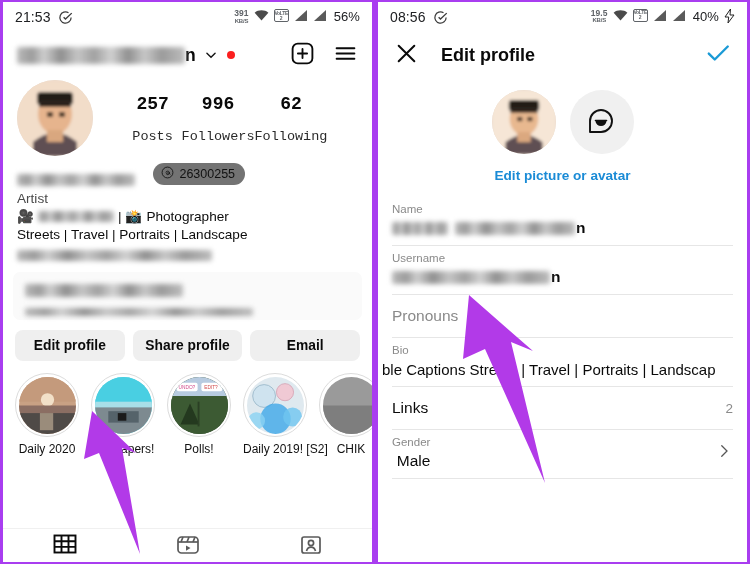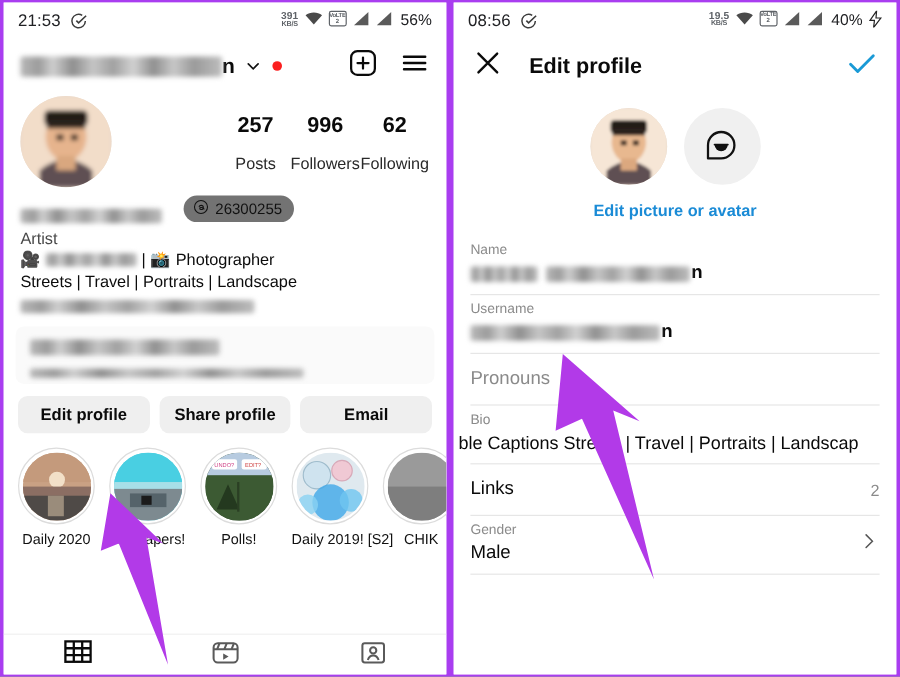--- a/index.html
+++ b/index.html
@@ -80,21 +80,21 @@
   .chev { margin-left: 6px; color: #1a1a1a; display:inline-flex;}
   .reddot { width: 8px; height: 8px; border-radius: 50%; background: #fb1f1f; margin-left: 7px; }
   .topbar-actions { margin-left: auto; display: flex; align-items: center; gap: 18px; }
 
   .prof-main { padding: 6px 14px 0 14px; display: flex; align-items: flex-start; }
   .avatar {
     width: 76px; height: 76px; border-radius: 50%;
     overflow: hidden; flex: none; position: relative;
     background: #e8d9cc;
   }
-  .stats { display: flex; flex: 1; justify-content: flex-end; padding-top: 14px; }
+  .stats { display: flex; flex: 1; justify-content: center; padding-top: 14px; font-family: Liberation Mono, monospace; }
   .stat { text-align: center; min-width: 58px;}
   .stat .num { font-size: 18px; font-weight: 700; color: #0a0a0a; line-height: 1.15; }
   .stat .lbl { font-size: 13.5px; color: #2a2a2a; margin-top: 14px; }
 
   .fullname-blur { width: 118px; height: 12px; margin: 10px 0 0 14px; }
   .threads-badge {
     margin: 7px 0 0 14px;
     display: inline-flex; align-items: center; gap: 5px;
     background: #737373; border-radius: 13px;
     padding: 3px 10px 3px 8px;
@@ -173,21 +173,21 @@
   .name-blur { width: 56px; height: 13px; }
   .name-blur2 { width: 120px; height: 13px; margin-left: 7px;}
   .uname-blur2 { width: 158px; height: 13px; }
   .val-tail { font-size: 15.5px; font-weight: 600; color: #0a0a0a; margin-left: 1px;}
   .bio-value { font-size: 15px; color: #0a0a0a; margin-top: 5px; white-space: nowrap; margin-left: -10px;}
   .row-field { display: flex; align-items: center; padding: 12px 0 12px 0; border-bottom: 1px solid #e6e6e6;}
   .row-field .rlabel { font-size: 15.5px; color: #0a0a0a; }
   .row-field .rcount { margin-left: auto; font-size: 13.5px; color: #8a8a8a; }
   .gender-field { display: flex; align-items: center; border-bottom: 1px solid #e6e6e6; padding: 6px 0 8px 0;}
   .gender-field .gtext .flabel { font-size: 11.5px; color: #8a8a8a; }
-  .gender-field .gtext .gval { font-size: 15.5px; color: #0a0a0a; margin-top: 4px; font-weight: 500;}
+  .gender-field .gtext .gval { font-size: 15.5px; color: #0a0a0a; margin-top: 4px; font-weight: 500; text-align: right;}
   .gender-field .gchev { margin-left: auto; color: #555; }
 
   
   .arrow { position: absolute; pointer-events: none; }
 </style>
 </head>
 <body>
 
 <div class="stage">
 

